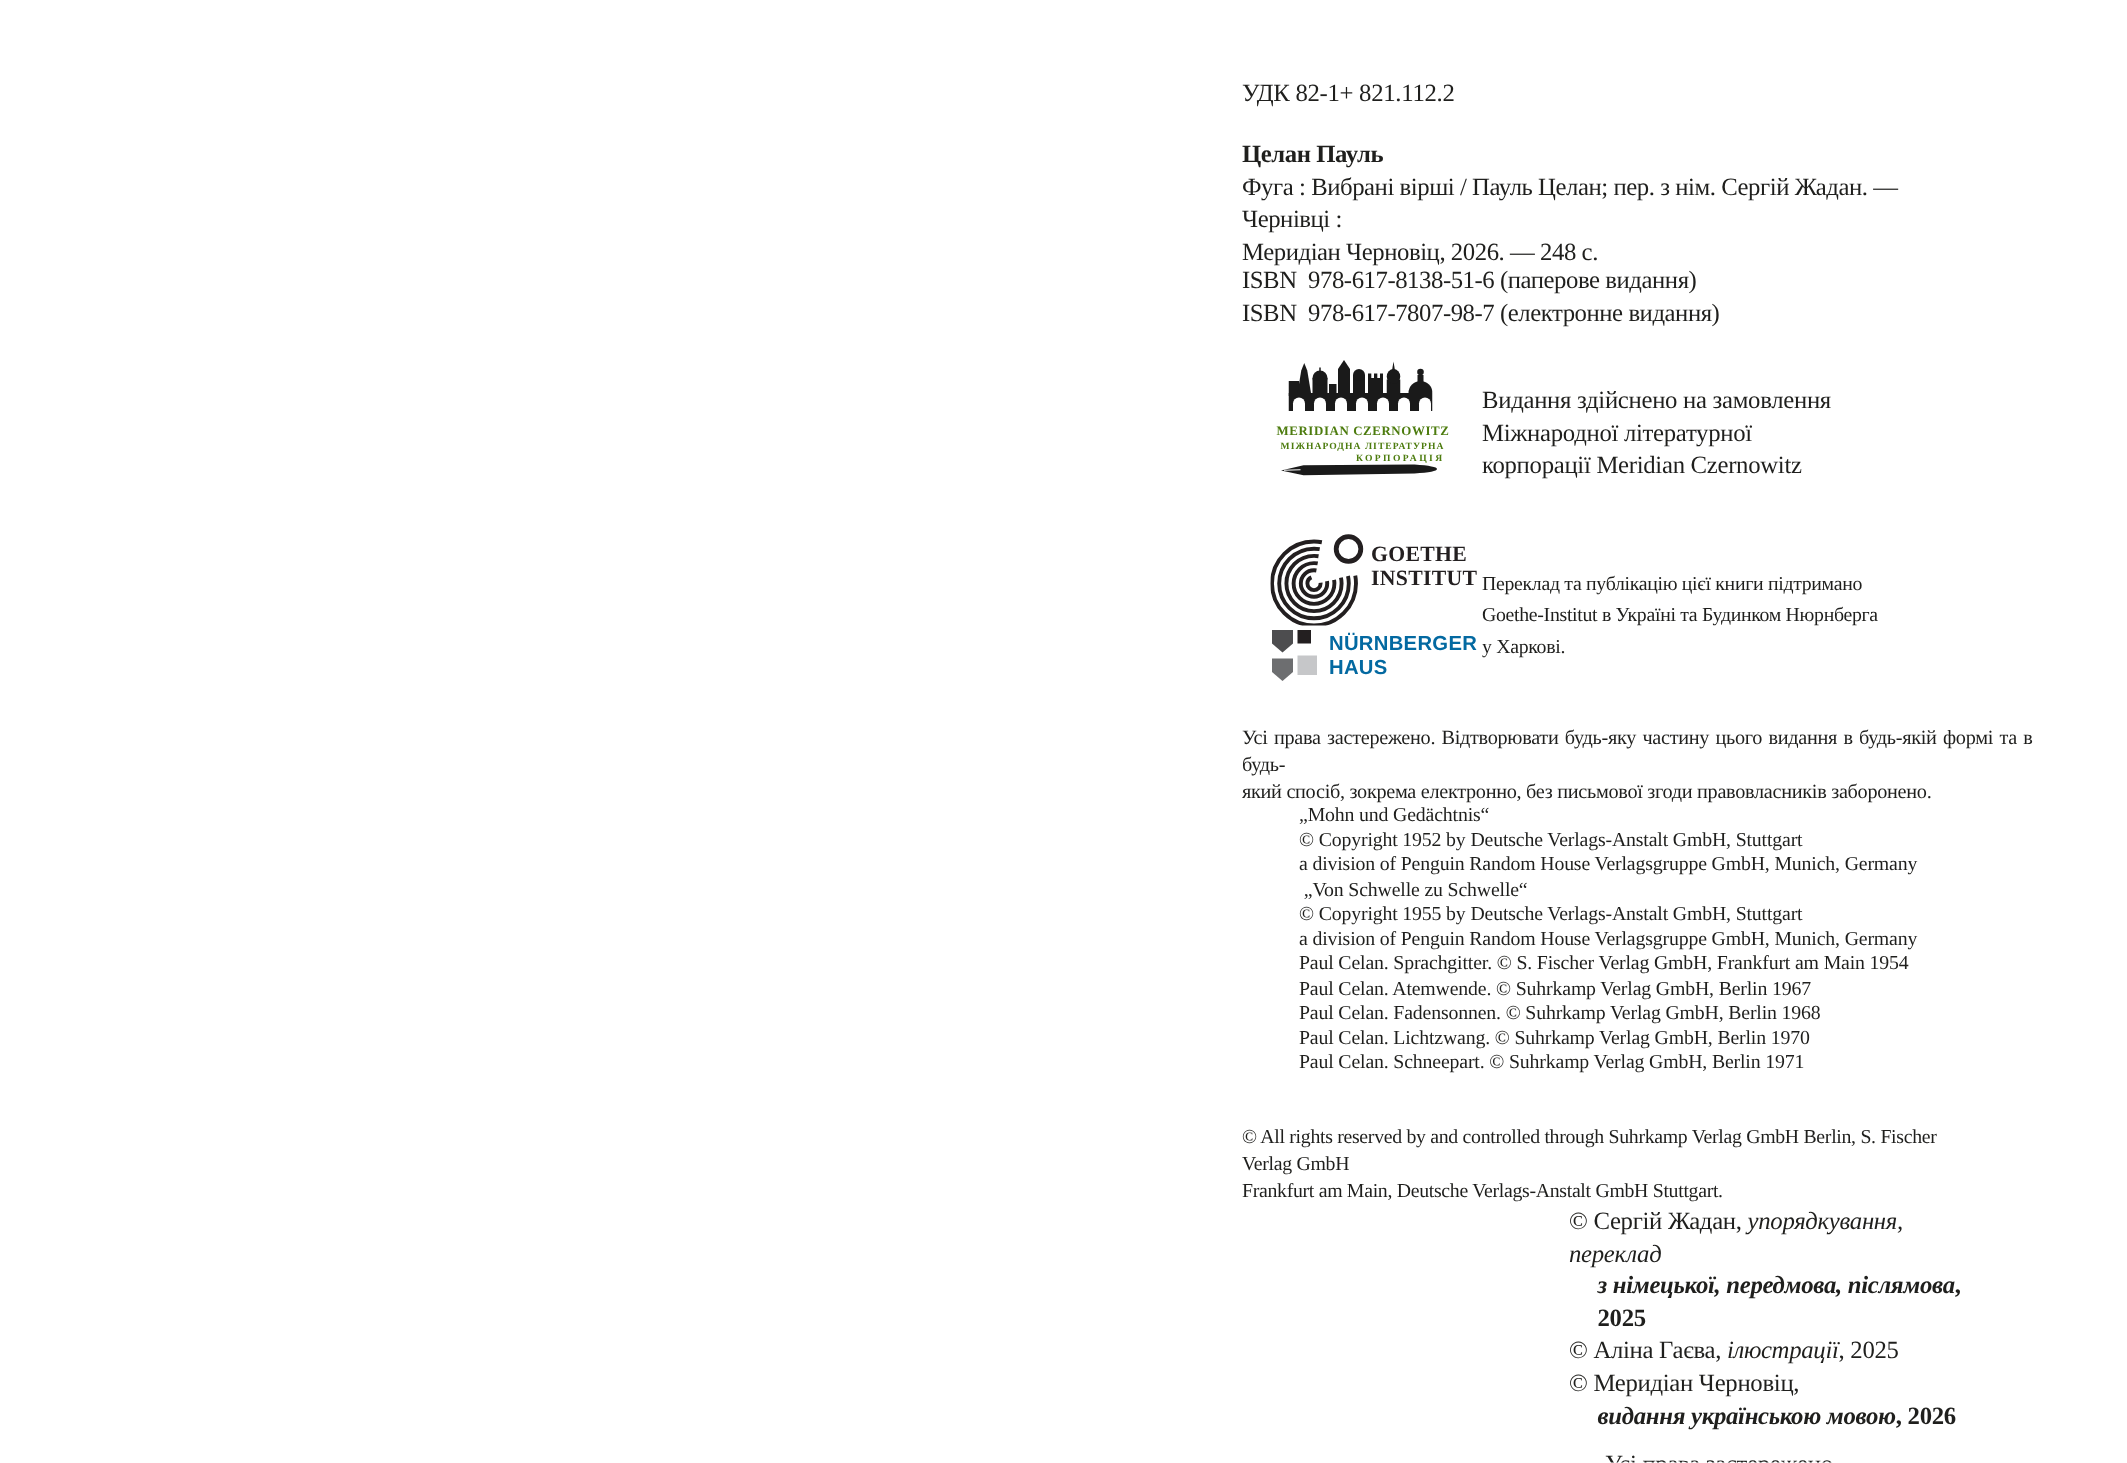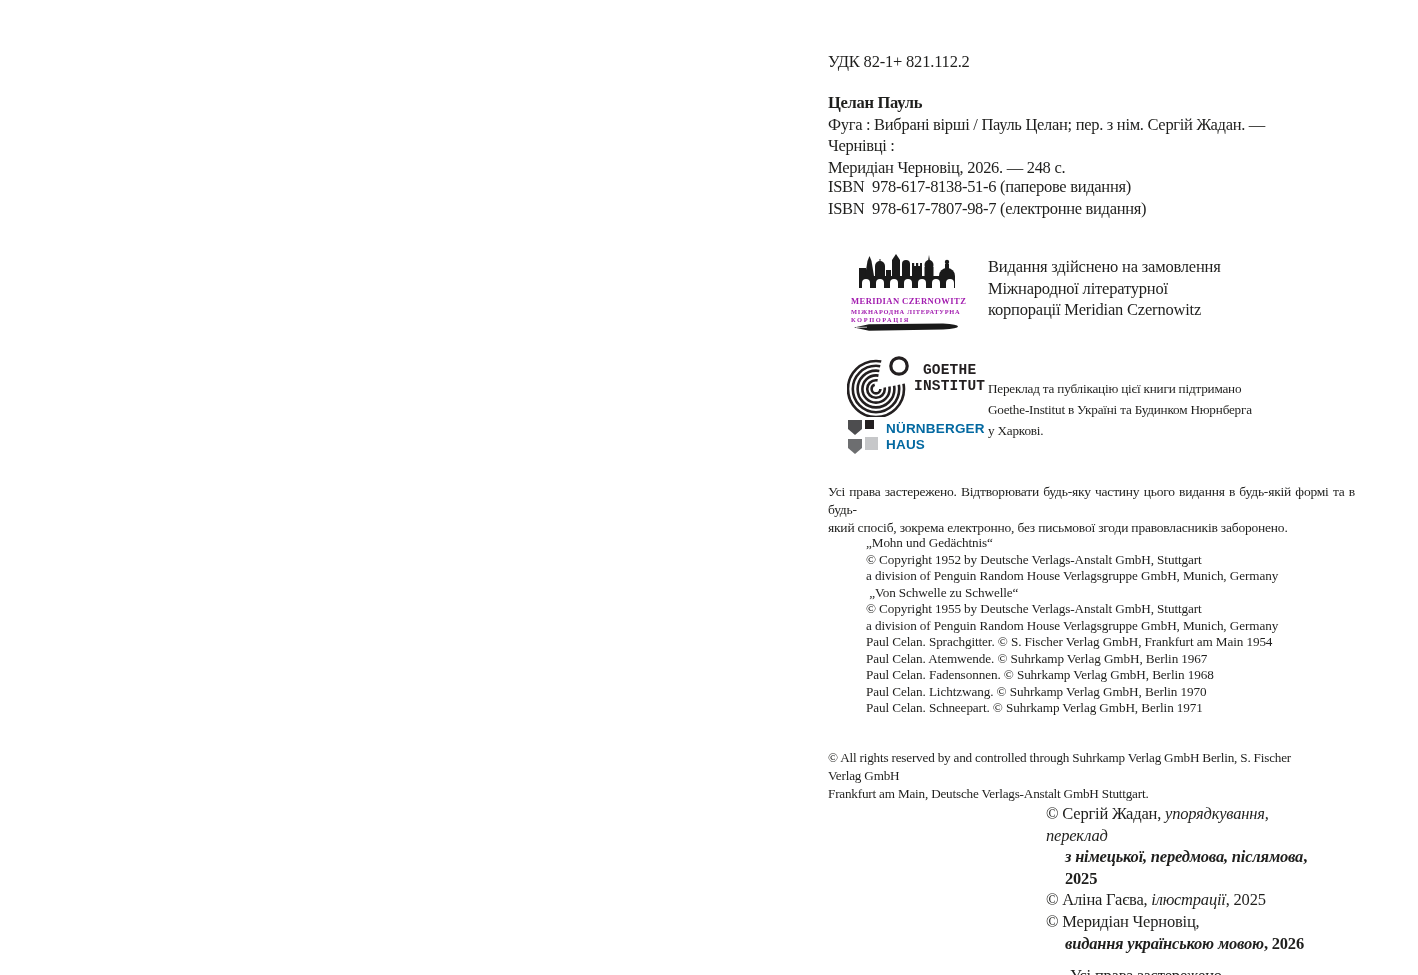--- a/index.html
+++ b/index.html
@@ -12,32 +12,32 @@
 
   .udk { left:828px; top:52px; font-size:16.5px; letter-spacing:-0.2px; }
 
   .head-block { left:828px; top:92px; font-size:16.5px; line-height:21.5px; letter-spacing:-0.3px; }
   .head-block .author { font-weight:bold; }
 
   .isbn-block { left:828px; top:176px; font-size:16.5px; line-height:21.8px; letter-spacing:-0.3px; }
   .isbn-block div { white-space:pre-wrap; }
 
   
-  .meridian-logo { left:851px; top:252px; width:112px; text-align:left; color:#a21caf; }
+  .meridian-logo { left:851px; top:238px; width:112px; text-align:right; color:#4d7c0f; }
   .meridian-logo svg { display:block; margin:0 auto; }
   .mc-t1 { font-family:"Liberation Serif",serif; font-weight:bold; font-size:8.6px; letter-spacing:0.4px; margin-top:1px; white-space:nowrap; }
   .mc-t2 { font-family:"Liberation Serif",serif; font-weight:bold; font-size:6.4px; letter-spacing:0.7px; margin-top:2px; white-space:nowrap; }
   .mc-t3 { font-family:"Liberation Serif",serif; font-weight:bold; font-size:6.4px; letter-spacing:1.6px; margin-top:1px; white-space:nowrap; }
   .mc-pen { margin-top:2px; }
 
   .meridian-note { left:988px; top:256px; font-size:16.5px; line-height:21.5px; letter-spacing:-0.2px; }
 
   
   .goethe-mark { left:847px; top:354px; }
-  .goethe-text { left:914px; top:363px; font-family:Liberation Mono, monospace; font-weight:bold; font-size:14.5px; line-height:15.5px; color:#231f20; letter-spacing:0.2px;text-align:center; }
+  .goethe-text { left:914px; top:363px; font-family:Liberation Serif, serif; font-weight:bold; font-size:14.5px; line-height:15.5px; color:#231f20; letter-spacing:0.2px; }
   .nuern-mark { left:848px; top:420px; }
   .nuern-text { left:886px; top:421px; font-family:"Liberation Sans",sans-serif; font-weight:bold; font-size:13.5px; line-height:15.5px; color:#0369a1; letter-spacing:0.2px; }
 
   .support-note { left:988px; top:378px; font-size:13.2px; line-height:21px; letter-spacing:-0.2px; }
 
   .rights-para { left:828px; top:483px; width:527px; font-size:13.5px; line-height:18.2px; letter-spacing:-0.2px; }
   .rights-para .just { text-align:justify; text-align-last:justify; }
 
   .copyright-block { left:866px; top:535px; font-size:13.2px; line-height:16.55px; letter-spacing:-0.1px; }
   .copyright-block div { white-space:pre-wrap; }

